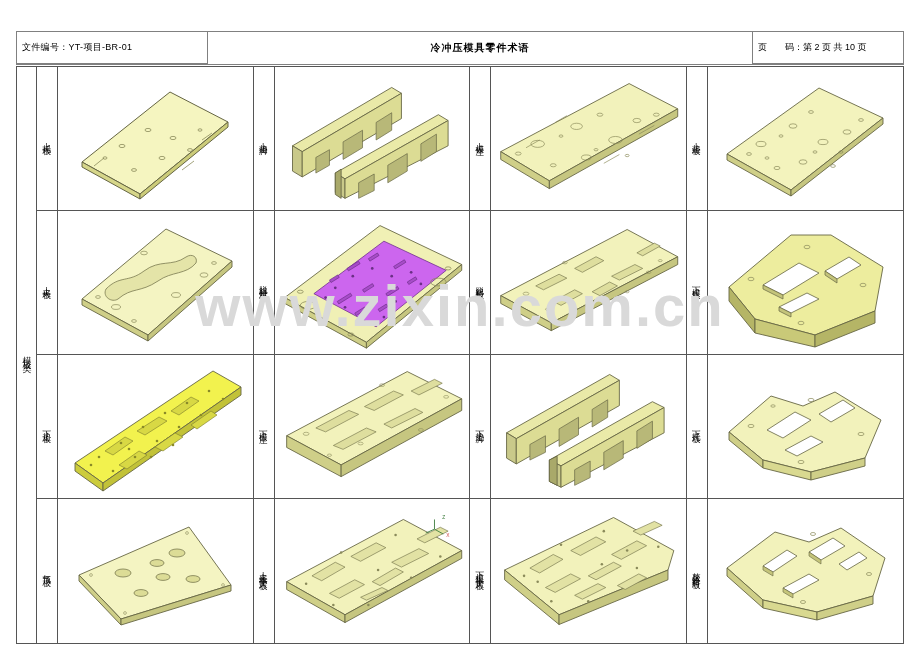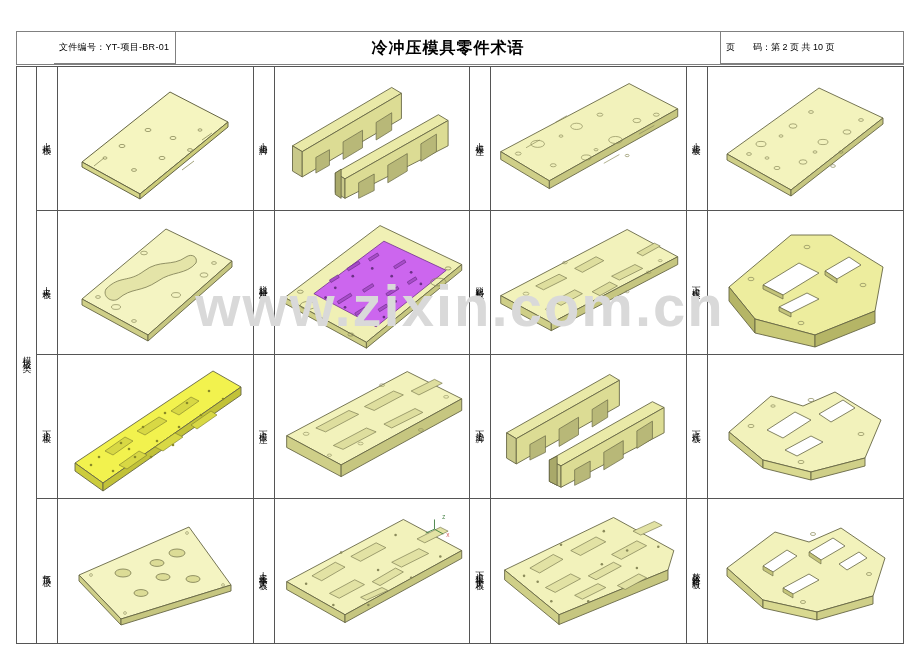--- a/index.html
+++ b/index.html
@@ -27,52 +27,51 @@
   .header {
     position: absolute;
     left: 16px;
     top: 31px;
     width: 888px;
     height: 34px;
     display: flex;
     align-items: stretch;
   }
   .hdr-left {
-    width: 160px;
+    width: 192px;
     display: flex;
     flex-direction: row;
     border: 1px solid #808080;
     box-sizing: border-box;
-    padding-left: 37px;
   }
   .hdr-left .hrow {
     flex: 1 1 50%;
     display: flex;
     align-items: center;
     padding-left: 5px;
     font-size: 9px;
     letter-spacing: .3px;
     white-space: nowrap;
   }
   .hdr-left .hrow:first-child {
     border-bottom: 1px solid #808080;
   }
   .hdr-center {
     flex: 1 1 auto;
     border-top: 1px solid #808080;
     border-bottom: 1px solid #808080;
     display: flex;
     align-items: center;
     justify-content: center;
-    font-size: 16px;
+    font-size: 10px;
     font-weight: bold;
     letter-spacing: 1px;
   }
   .hdr-right {
-    width: 184px;
+    width: 152px;
     display: flex;
     flex-direction: row;
     border: 1px solid #808080;
     box-sizing: border-box;
   }
   .hdr-right .hrow {
     flex: 1 1 50%;
     display: flex;
     align-items: center;
     padding-left: 5px;

